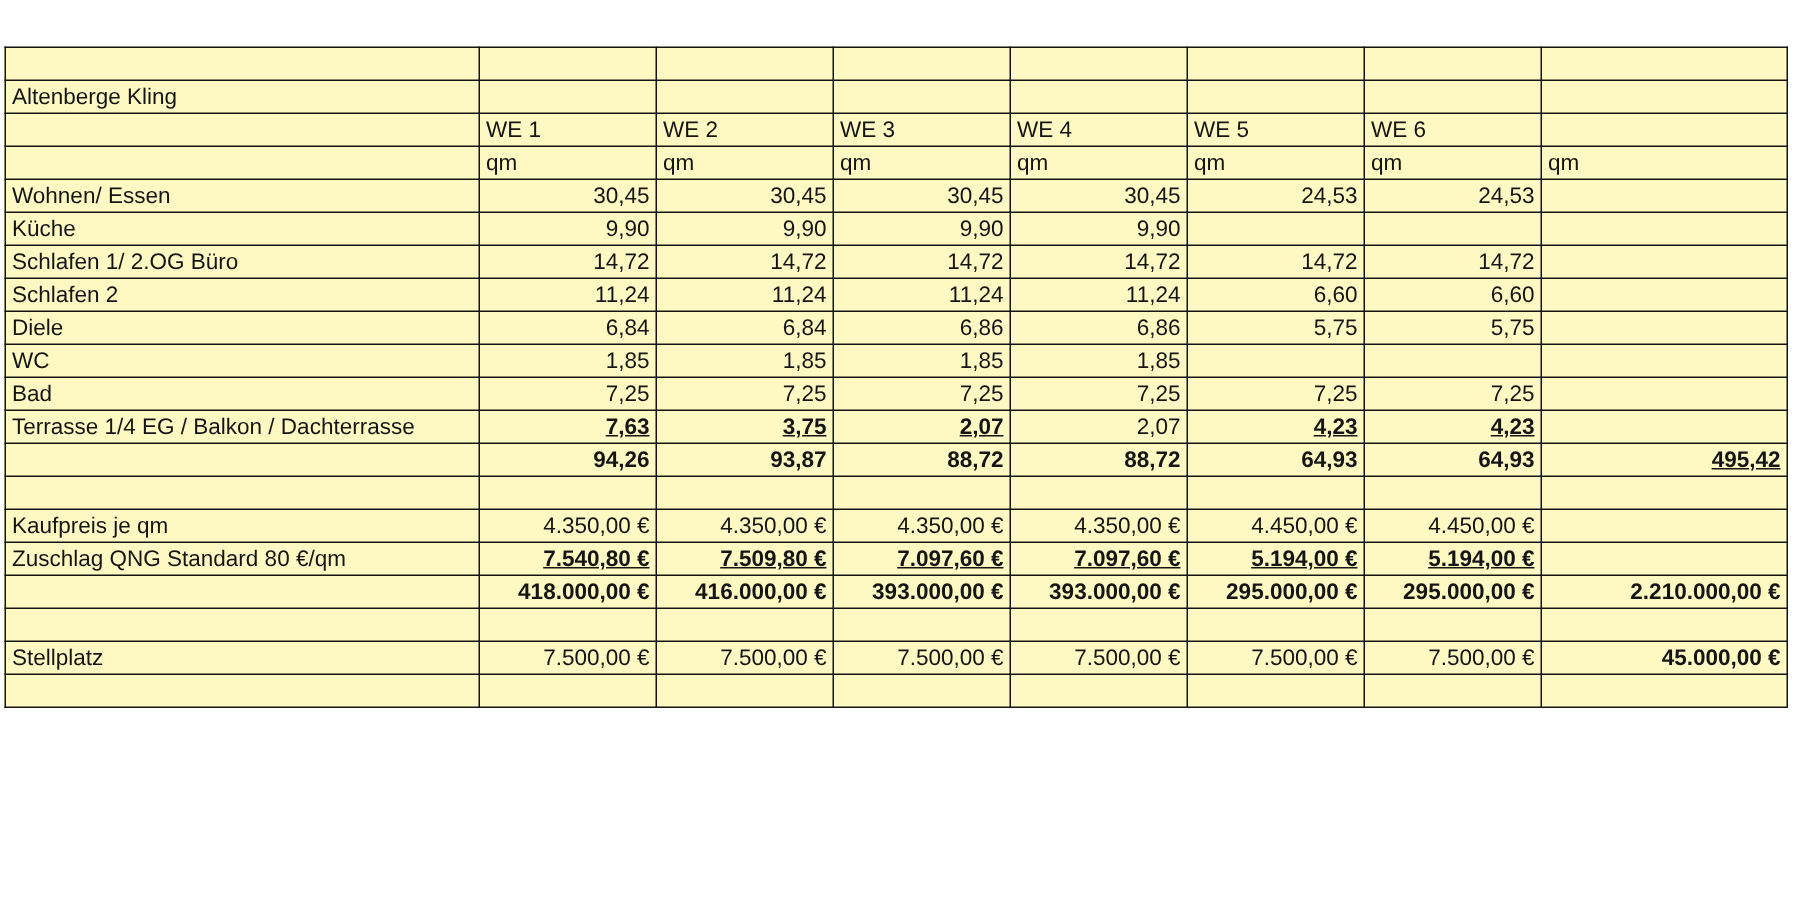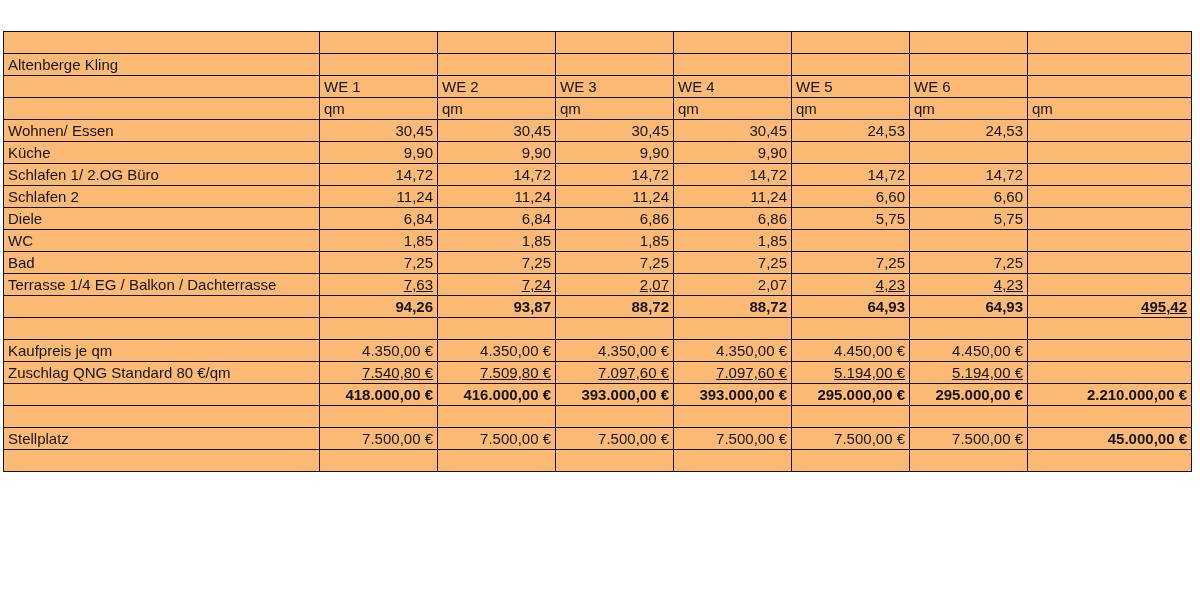--- a/index.html
+++ b/index.html
@@ -1,24 +1,24 @@
 <!DOCTYPE html>
 <html><head>
 <meta charset="utf-8">
 <style>
   html,body{margin:0;padding:0;background:#fff;width:1200px;height:600px;overflow:hidden;
     font-family:"Liberation Sans",sans-serif;}
   .sheet-wrap{position:absolute;left:3px;top:31px;}
-  table.sheet{border-collapse:collapse;table-layout:fixed;background:#fdba74;}
+  table.sheet{border-collapse:collapse;table-layout:fixed;background:#fef9c3;}
   td{border:1.5px solid #141414;height:21px;font-size:15px;color:#151515;
      padding:0 4px;white-space:nowrap;overflow:hidden;vertical-align:middle;line-height:21px;}
   td.num{text-align:right;}
   td.lbl{text-align:left;}
   .b{font-weight:bold;}
-  .u{text-decoration:underline;}
+  .u{text-decoration:underline;font-weight:bold;}
   .verkauft{font-weight:bold;}
 </style>
 </head>
 <body>
 
 <div class="sheet-wrap">
 <table class="sheet">
 <colgroup>
   <col style="width:316px">
         <col style="width:118px">
@@ -143,21 +143,21 @@
     <td class="num">7,25</td>
     <td class="num">7,25</td>
     <td class="num">7,25</td>
     <td class="num">7,25</td>
     <td></td>
   </tr>
 
   <tr>
     <td class="lbl">Terrasse 1/4 EG / Balkon / Dachterrasse</td>
     <td class="num u">7,63</td>
-    <td class="num u">7,24</td>
+    <td class="num u">3,75</td>
     <td class="num u">2,07</td>
     <td class="num">2,07</td>
     <td class="num u">4,23</td>
     <td class="num u">4,23</td>
     <td></td>
   </tr>
 
   <tr>
     <td></td>
     <td class="num b">94,26</td>

